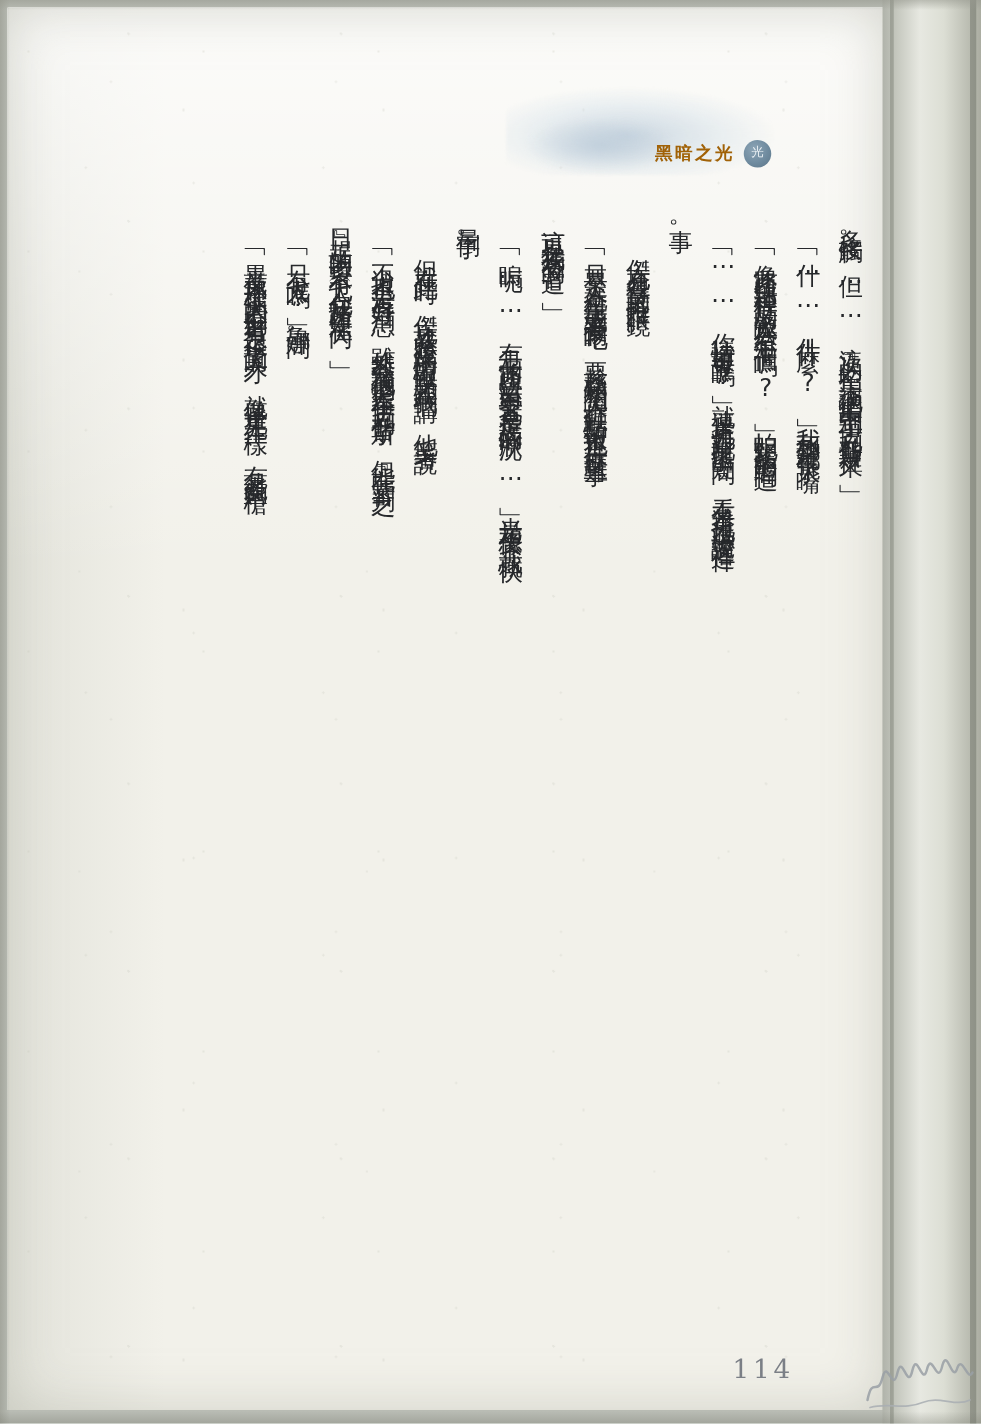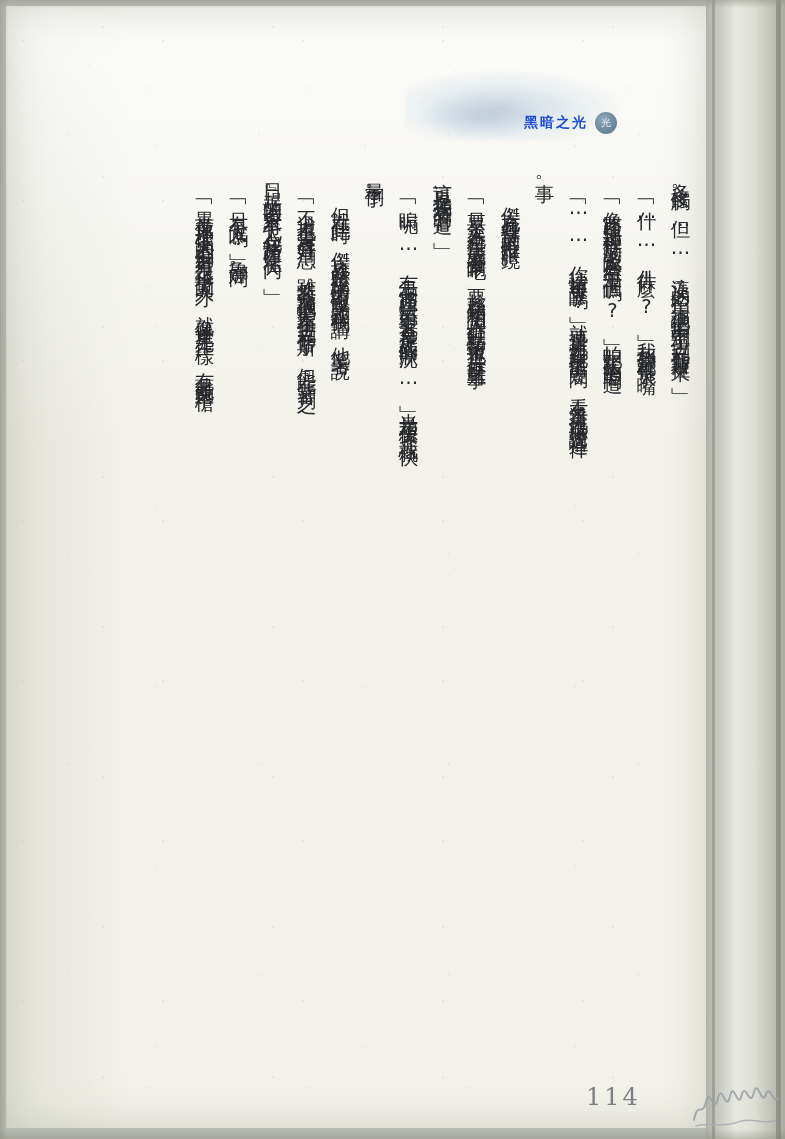--- a/index.html
+++ b/index.html
@@ -109,21 +109,21 @@
     left: 524px;
     top: 112px;
     display: flex;
     align-items: center;
     gap: 7px;
     font-family: "DejaVu Sans", sans-serif;
   }
   #running-head .rh-text {
     font-size: 14px;
     letter-spacing: 2px;
-    color: #1d4ed8;
+    color: #a16207;
     font-weight: 600;
   }
   #running-head .rh-mark {
     width: 22px;
     height: 22px;
     border-radius: 50%;
     background: radial-gradient(circle at 38% 34%, #8da5b6 0%, #6f8b9f 55%, #5b7487 100%);
     display: flex;
     align-items: center;
     justify-content: center;
@@ -160,21 +160,21 @@
   .col.indent {
     padding-top: 24px;
   }
 
   
   #page-number {
     position: absolute;
     left: 586px;
     top: 1083px;
     font-family: "DejaVu Serif", serif;
-    font-size: 24px;
+    font-size: 21px;
     color: #7b7f86;
     letter-spacing: 3px;
   }
   
   #scribble {
     position: absolute;
     left: 690px;
     top: 1072px;
     width: 90px;
     height: 60px;

